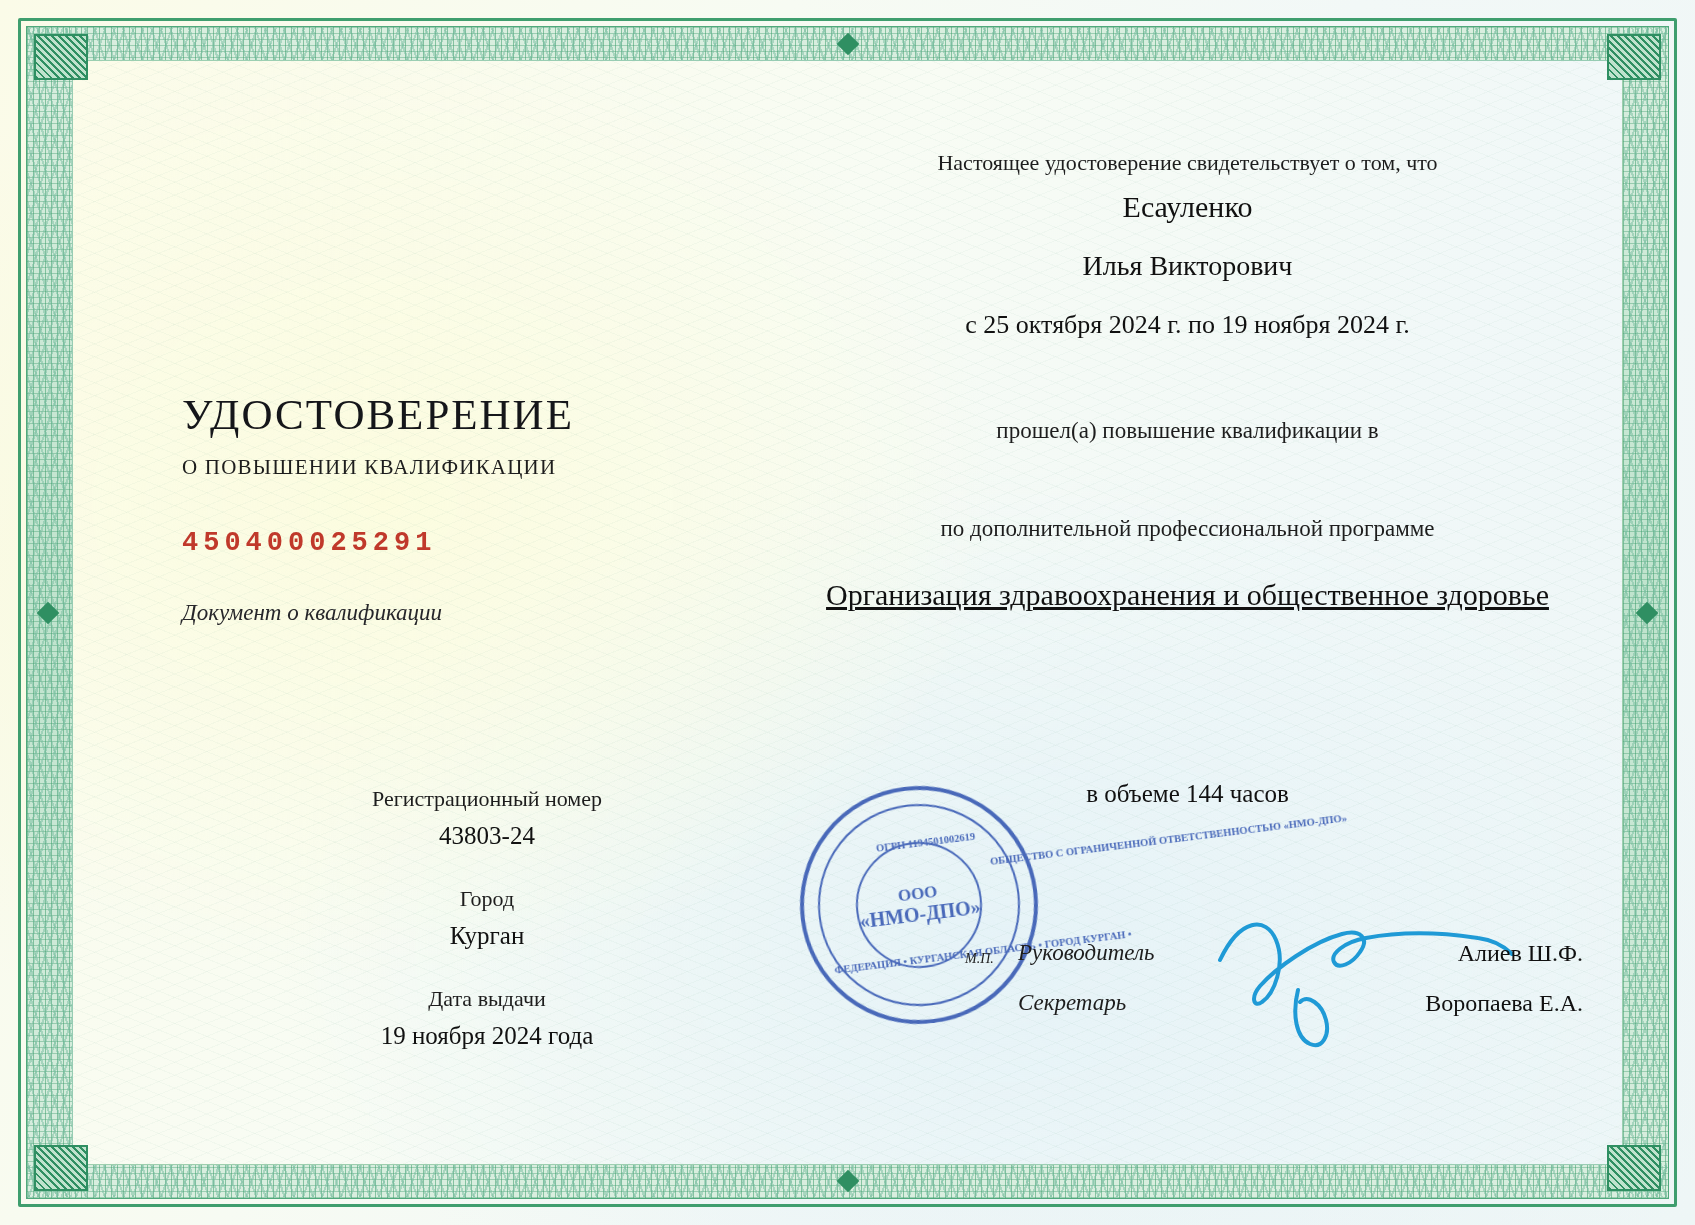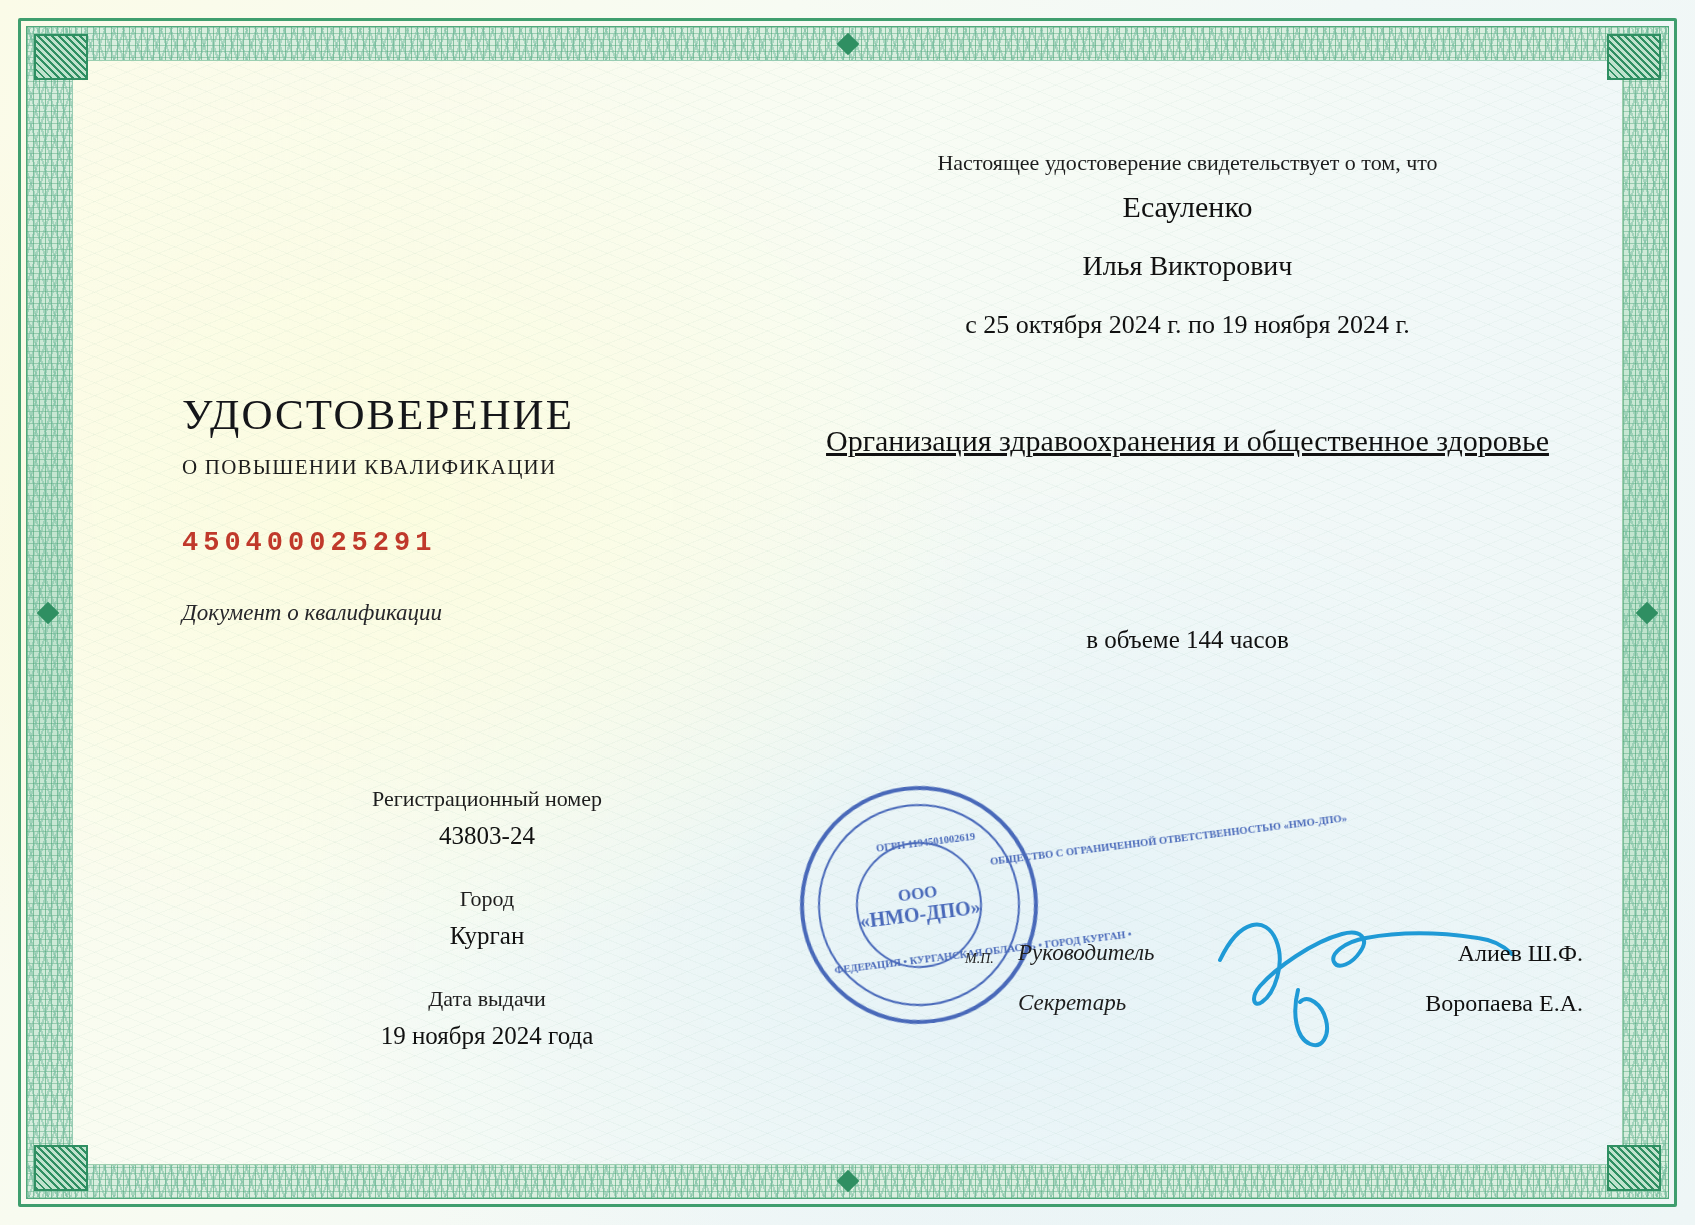--- a/index.html
+++ b/index.html
@@ -375,20 +375,22 @@
       <div class="field-label">Дата выдачи</div>
       <div class="field-value">19 ноября 2024 года</div>
     </div>
 
     <div class="right-col">
       <div class="r-small">Настоящее удостоверение свидетельствует о том, что</div>
       <div class="r-name">Есауленко</div>
       <div class="r-name2">Илья Викторович</div>
       <div class="r-period">с 25 октября 2024 г. по 19 ноября 2024 г.</div>
       <div class="r-gap-1"></div>
+      <div class="r-line">прошел(а) повышение квалификации в</div>
+      <div class="r-prog-label">по дополнительной профессиональной программе</div>
       <div class="r-prog">Организация здравоохранения и общественное здоровье</div>
       <div class="r-hours">в объеме 144 часов</div>
     </div>
 
     <div class="stamp">
       <div class="stamp-ring-text">
         <span style="transform: rotate(-118deg) translate(0,-104px) rotate(118deg);">ФЕДЕРАЦИЯ • КУРГАНСКАЯ ОБЛАСТЬ • ГОРОД КУРГАН •</span>
         <span style="transform: rotate(62deg) translate(0,-86px) rotate(-62deg);">ОБЩЕСТВО С ОГРАНИЧЕННОЙ ОТВЕТСТВЕННОСТЬЮ «НМО-ДПО»</span>
         <span style="transform: rotate(-28deg) translate(0,-76px) rotate(28deg);">ОГРН 1194501002619</span>
       </div>

